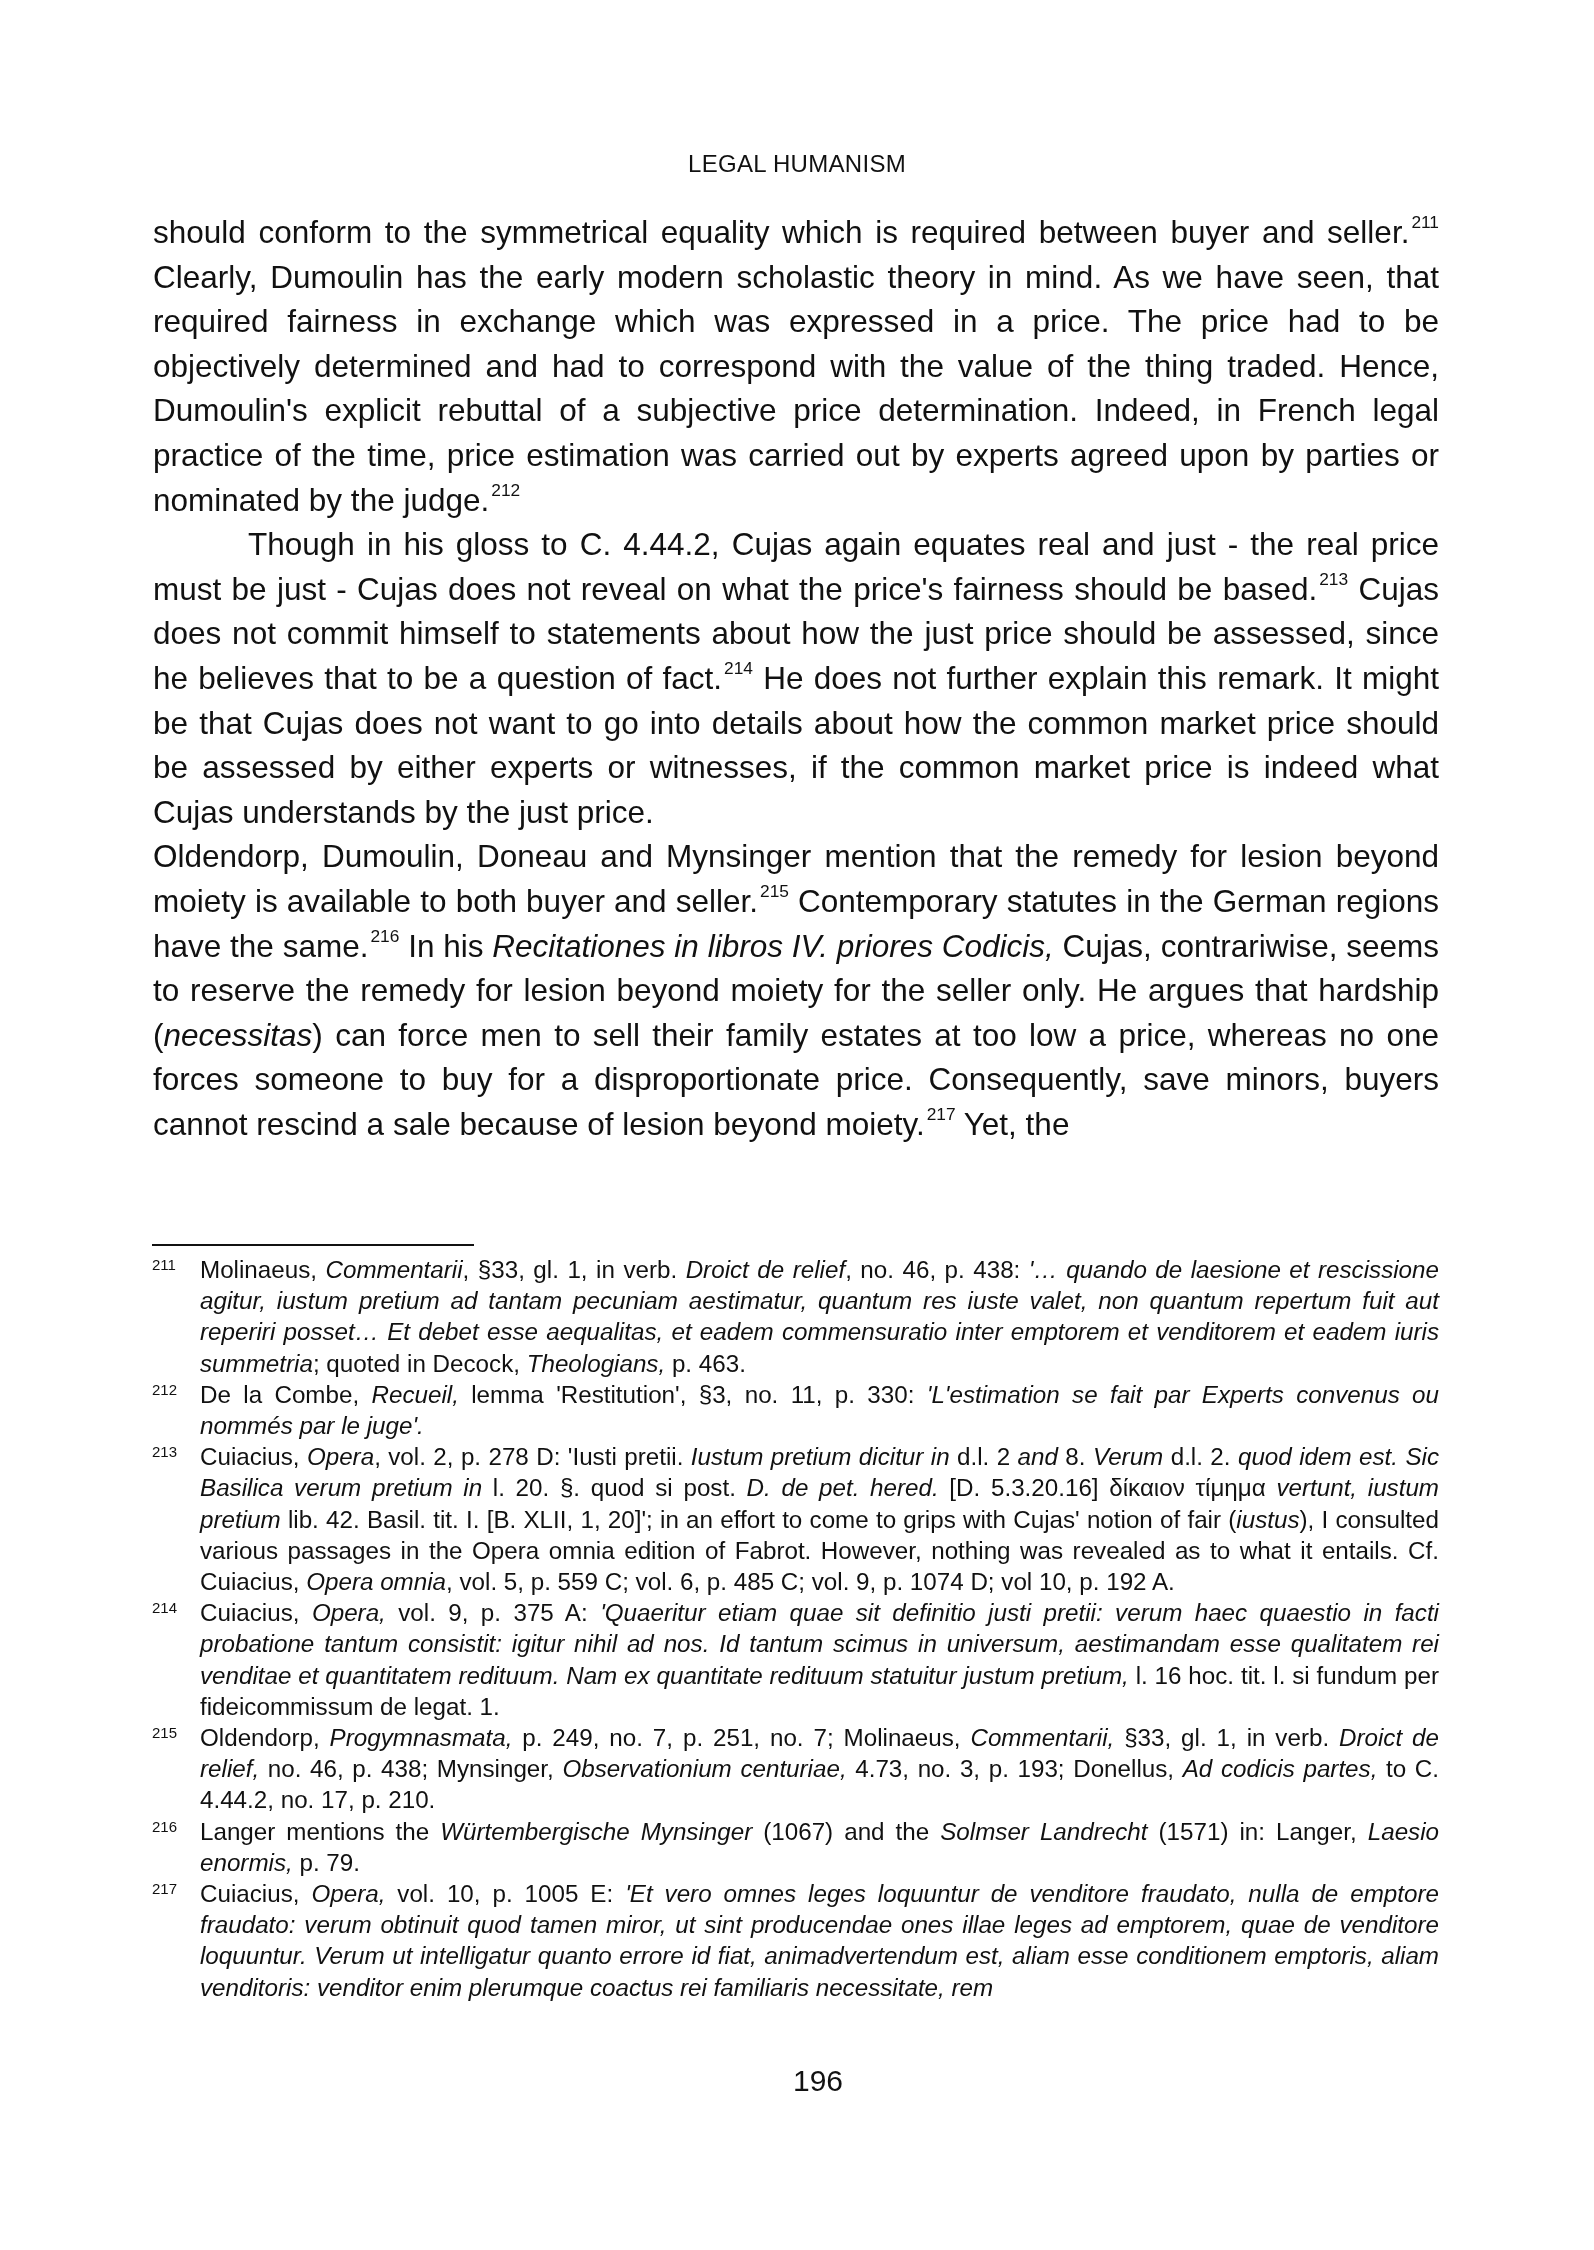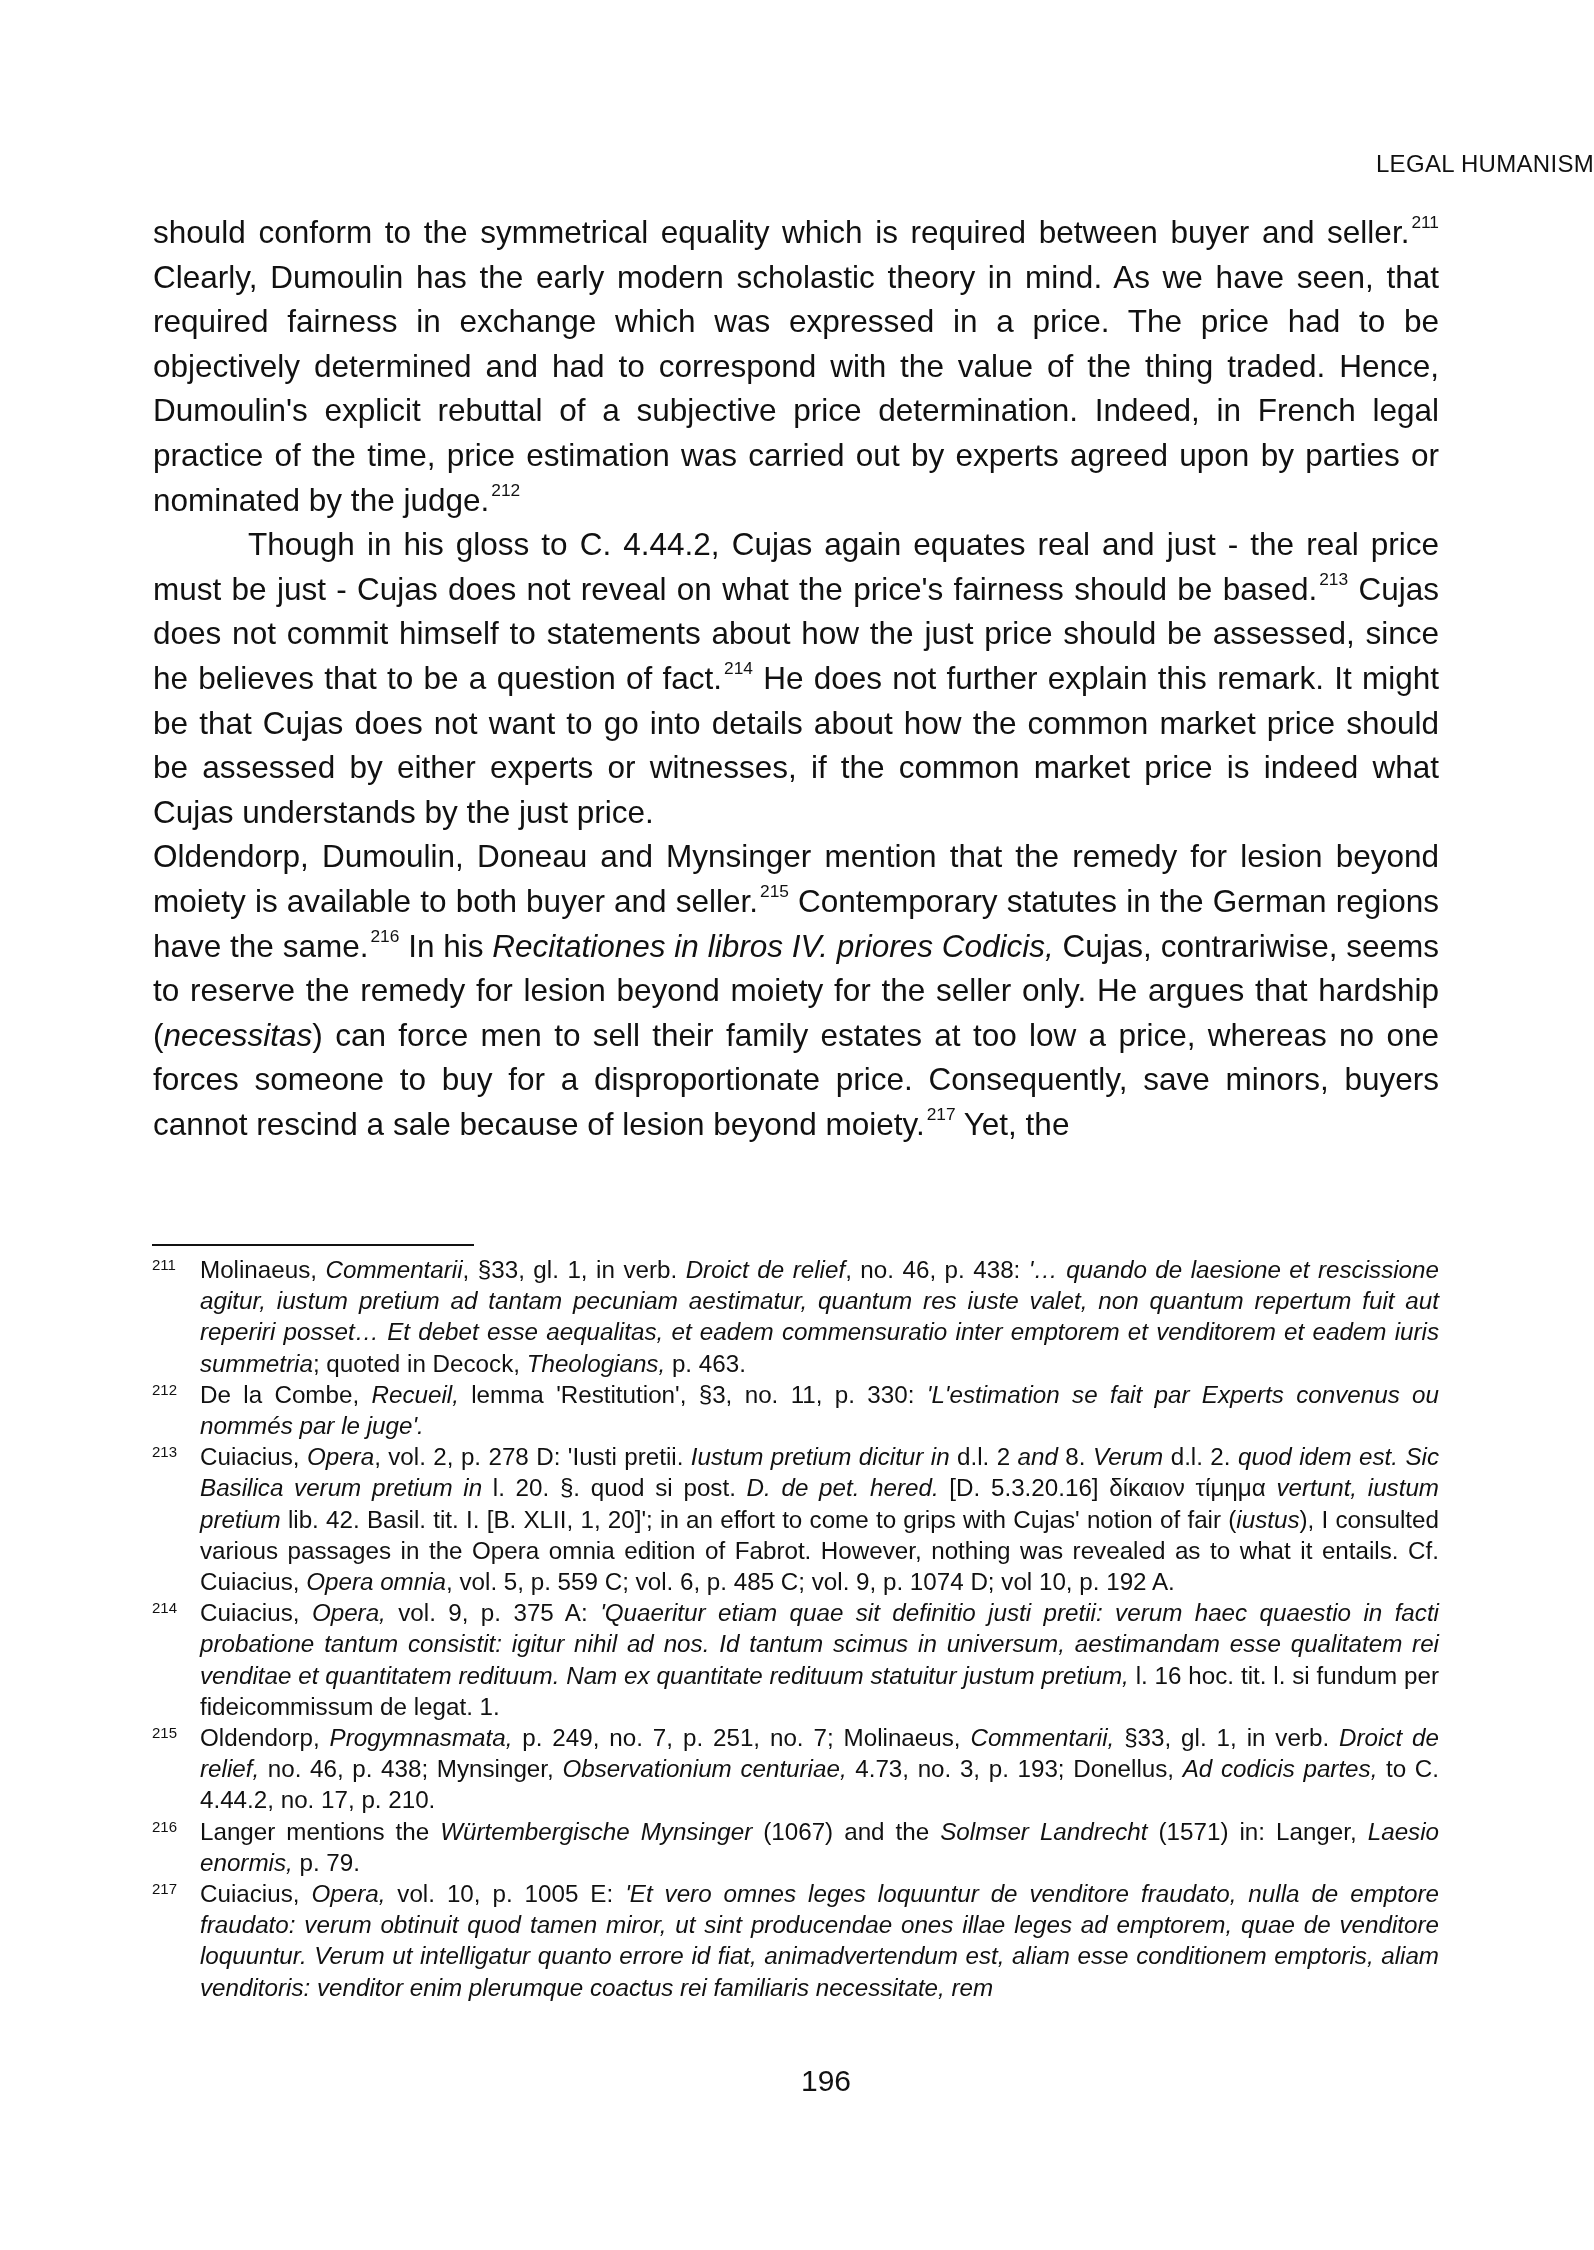--- a/index.html
+++ b/index.html
@@ -1,30 +1,30 @@
 <!DOCTYPE html>
 <html><head>
 <meta charset="utf-8">
 <style>
   html, body { margin: 0; padding: 0; background: #ffffff; }
   body { width: 1594px; height: 2250px; position: relative; overflow: hidden; color: #111111; font-family: "Liberation Sans", sans-serif; }
   .page { position: absolute; left: 0; top: 0; width: 1594px; height: 2250px; background: #ffffff; }
-  .running-head { position: absolute; top: 150px; left: 0; width: 1594px; text-align: right; font-size: 24px; letter-spacing: 0.3px; }
+  .running-head { position: absolute; top: 150px; left: 0; width: 1594px; text-align: center; font-size: 24px; letter-spacing: 0.3px; }
   .body-text { position: absolute; left: 153px; top: 210px; width: 1286px; font-size: 31.5px; line-height: 44.6px; text-align: justify; }
   .body-text p { margin: 0; }
   .body-text p.indent { text-indent: 95px; }
   .body-text h3 { margin: 14px 0 14px 0; font-weight: normal; font-style: italic; font-size: 31.5px; line-height: 44.6px; }
   .body-text p.sec { margin-top: 0; }
   sup.fn { font-size: 0.55em; vertical-align: 0; position: relative; top: -0.85em; margin-left: 2px; line-height: 0; }
   .rule { position: absolute; left: 152px; top: 1244px; width: 322px; height: 0; border-top: 2px solid #111; }
   .footnotes { position: absolute; left: 152px; top: 1254px; width: 1287px; font-size: 24.2px; line-height: 31.2px; }
   .fnote { position: relative; padding-left: 48px; text-align: justify; }
   .fnote .num { position: absolute; left: 0; top: 0; font-size: 15px; line-height: 22px; }
   i { font-style: italic; }
-  .page-number { position: absolute; left: 8px; width: 1546px; top: 2064px; text-align: center; font-size: 30px; padding-left: 90px; box-sizing: border-box; }
+  .page-number { position: absolute; left: 0; width: 1546px; top: 2064px; text-align: center; font-size: 30px; padding-left: 90px; box-sizing: border-box; }
 </style>
 </head>
 <body>
 
 <div class="page">
 
   <div class="running-head">LEGAL HUMANISM</div>
 
   <div class="body-text">
     <p><span>should conform to the symmetrical equality which is required between buyer and seller.</span><sup class="fn">211</sup><span> Clearly, Dumoulin has the early modern scholastic theory in mind. As we have seen, that required fairness in exchange which was expressed in a price. The price had to be objectively determined and had to correspond with the value of the thing traded. Hence, Dumoulin's explicit rebuttal of a subjective price determination. Indeed, in French legal practice of the time, price estimation was carried out by experts agreed upon by parties or nominated by the judge.</span><sup class="fn">212</sup></p>

